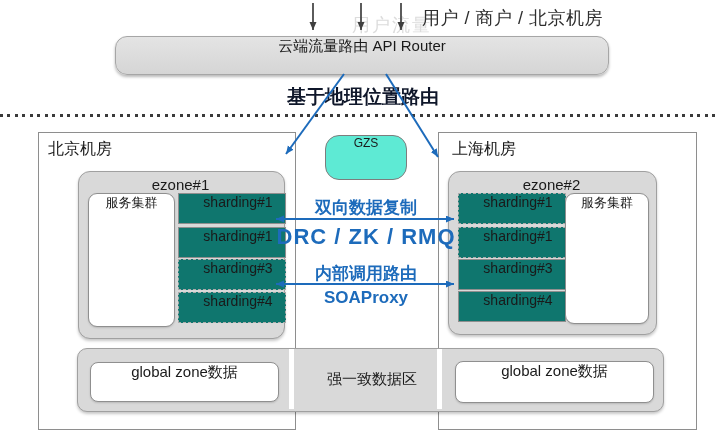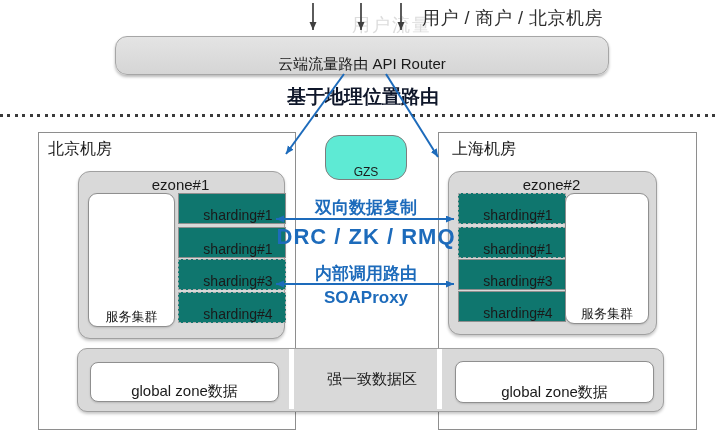--- a/index.html
+++ b/index.html
@@ -1,21 +1,21 @@
 <!DOCTYPE html>
 <html><head>
 <meta charset="utf-8">
 <style>
   html,body{margin:0;padding:0;background:#fff;}
   .canvas{
     position:relative;width:720px;height:437px;background:#fff;overflow:hidden;
     font-family:"Liberation Sans","DejaVu Sans",sans-serif;color:#1a1a1a;
   }
   .abs{position:absolute;}
-  .cc{display:flex;align-items:flex-end;justify-content:center;}
+  .cc{display:flex;align-items:flex-start;justify-content:center;}
 
   
   .traffic-label{left:422px;top:6px;font-size:18px;font-weight:500;color:#2e2e2e;letter-spacing:.5px;}
   .watermark{left:352px;top:13px;font-size:18px;color:#dcdcdc;letter-spacing:2px;}
 
   
   .api-router{left:115px;top:36px;width:492px;height:37px;border-radius:12px;
     background:linear-gradient(180deg,#e4e4e4,#d5d5d5);border:1px solid #a6a6a6;
     box-shadow:0 2px 3px rgba(0,0,0,.28);font-size:15px;}
   .geo-label{left:243px;top:84px;width:240px;text-align:center;font-size:19px;font-weight:600;color:#0f172a;}

